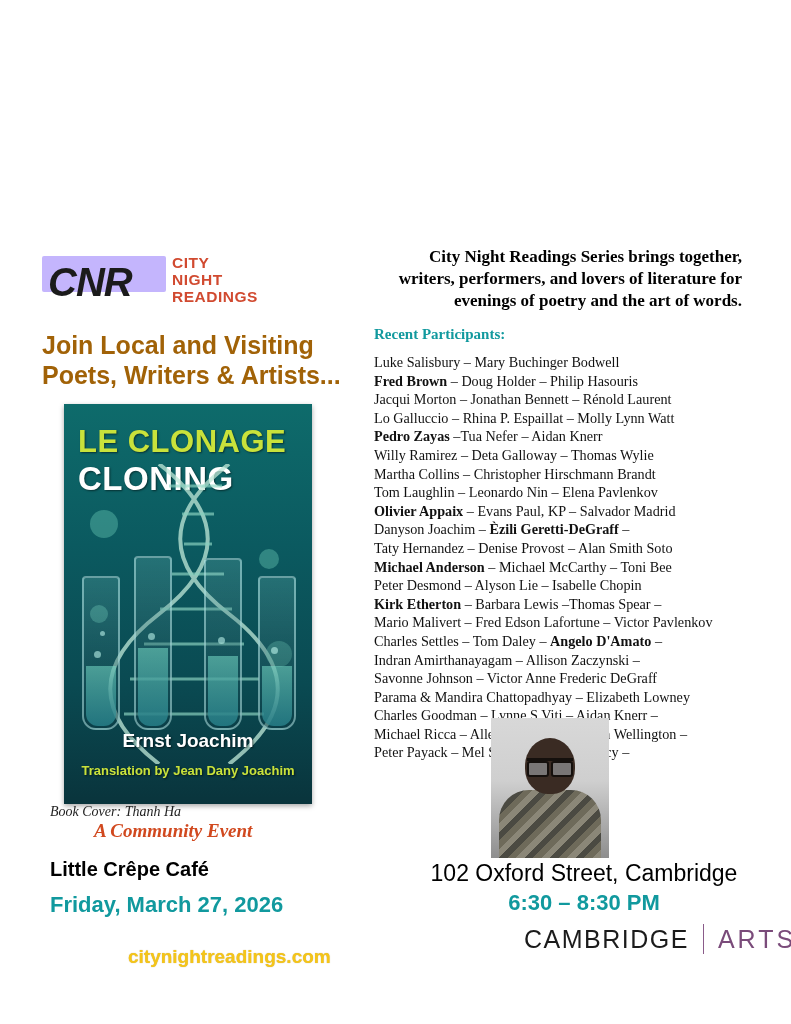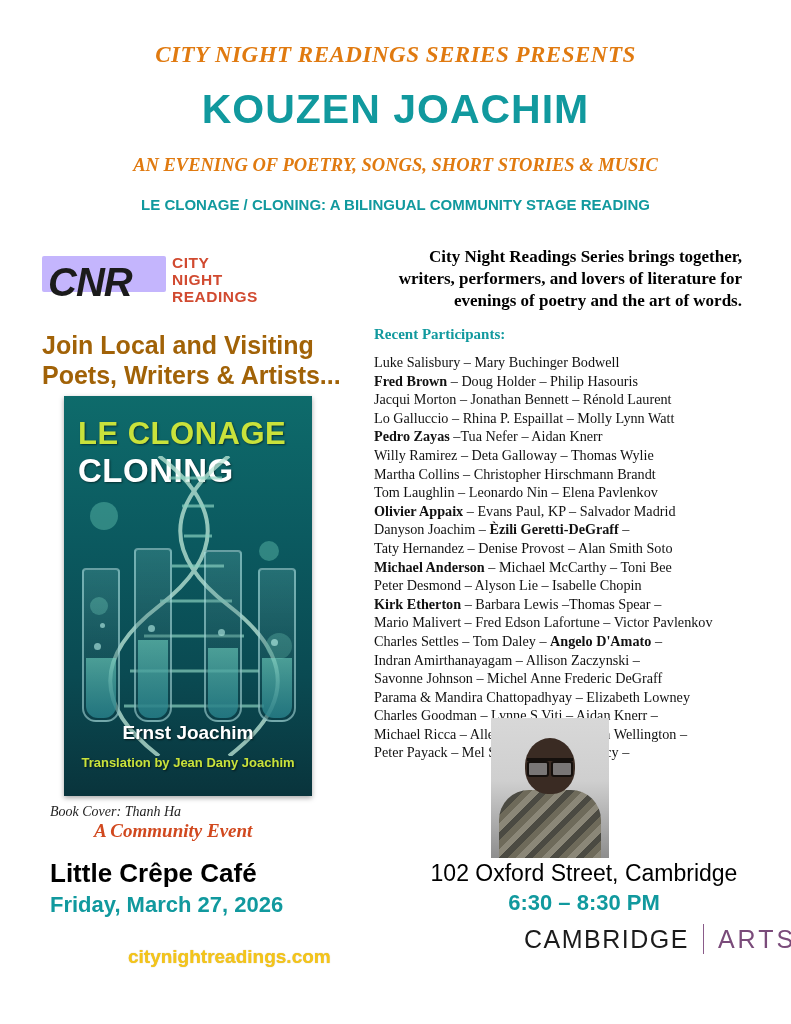--- a/index.html
+++ b/index.html
@@ -108,21 +108,21 @@
     font-weight: bold;
     font-size: 25px;
     line-height: 30px;
     color: #a16207;
   }
 
   
   .book {
     position: absolute;
     left: 22px;
-    top: 144px;
+    top: 152px;
     width: 248px;
     height: 400px;
     background: linear-gradient(180deg, #0e6b6b 0%, #0b5a60 35%, #0a4a52 70%, #09343c 100%);
     box-shadow: 0 2px 5px rgba(0,0,0,0.35);
     overflow: hidden;
   }
   .book-title {
     position: absolute;
     left: 14px;
     top: 20px;
@@ -293,21 +293,21 @@
     background: repeating-linear-gradient(135deg, #6e6a5a 0 6px, #8b8778 6px 12px, #4b4a42 12px 18px);
   }
 
   
   .venue {
     position: absolute;
     left: 50px;
     top: 858px;
     font-family: "Liberation Sans", sans-serif;
     font-weight: bold;
-    font-size: 26px;
+    font-size: 20px;
     color: #000;
   }
   .date {
     position: absolute;
     left: 50px;
     top: 892px;
     font-family: "Liberation Sans", sans-serif;
     font-weight: bold;
     font-size: 22px;
     color: #11999E;
@@ -367,26 +367,20 @@
     font-size: 25px;
     letter-spacing: 3px;
     color: #7a4b7a;
   }
 </style>
 </head>
 <body>
 
 <div class="page">
 
-  <div class="header">
-    <div class="presents">CITY NIGHT READINGS SERIES PRESENTS</div>
-    <div class="main-title">KOUZEN JOACHIM</div>
-    <div class="subtitle">AN EVENING OF POETRY, SONGS, SHORT STORIES &amp; MUSIC</div>
-    <div class="tagline">LE CLONAGE / CLONING: A BILINGUAL COMMUNITY STAGE READING</div>
-  </div>
 
   <div class="left-col">
 
     <div class="cnr-logo">
       <div class="cnr-mark">
         <span class="cnr-mark-text">CNR</span>
       </div>
       <div class="cnr-words">
         <div>CITY</div>
         <div>NIGHT</div>
@@ -465,21 +459,21 @@
       <div>Tom Laughlin – Leonardo Nin – Elena Pavlenkov</div>
       <div><b>Olivier Appaix</b> – Evans Paul, KP – Salvador Madrid</div>
       <div>Danyson Joachim –  <b>Èzili Geretti-DeGraff</b> –</div>
       <div>Taty  Hernandez – Denise Provost – Alan Smith Soto</div>
       <div><b>Michael Anderson</b> – Michael McCarthy –  Toni Bee</div>
       <div>Peter Desmond –  Alyson Lie – Isabelle Chopin</div>
       <div><b>Kirk Etherton</b> – Barbara Lewis –Thomas Spear –</div>
       <div>Mario Malivert –  Fred Edson Lafortune – Victor Pavlenkov</div>
       <div>Charles Settles – Tom Daley –  <b>Angelo D'Amato</b> –</div>
       <div>Indran Amirthanayagam – Allison Zaczynski –</div>
-      <div>Savonne Johnson – Michel Anne Frederic DeGraff</div>
+      <div>Savonne Johnson – Victor Anne Frederic DeGraff</div>
       <div>Parama &amp; Mandira Chattopadhyay –  Elizabeth Lowney</div>
       <div>Charles Goodman – Lynne S Viti – Aidan Knerr –</div>
       <div>Michael Ricca – Allegra Fletcher – Susan Wellington –</div>
       <div>Peter Payack – Mel Shorin – Jessica Luccy –</div>
     </div>
   </div>
 
   <div class="portrait">
     <div class="body"></div>
     <div class="head"></div>

